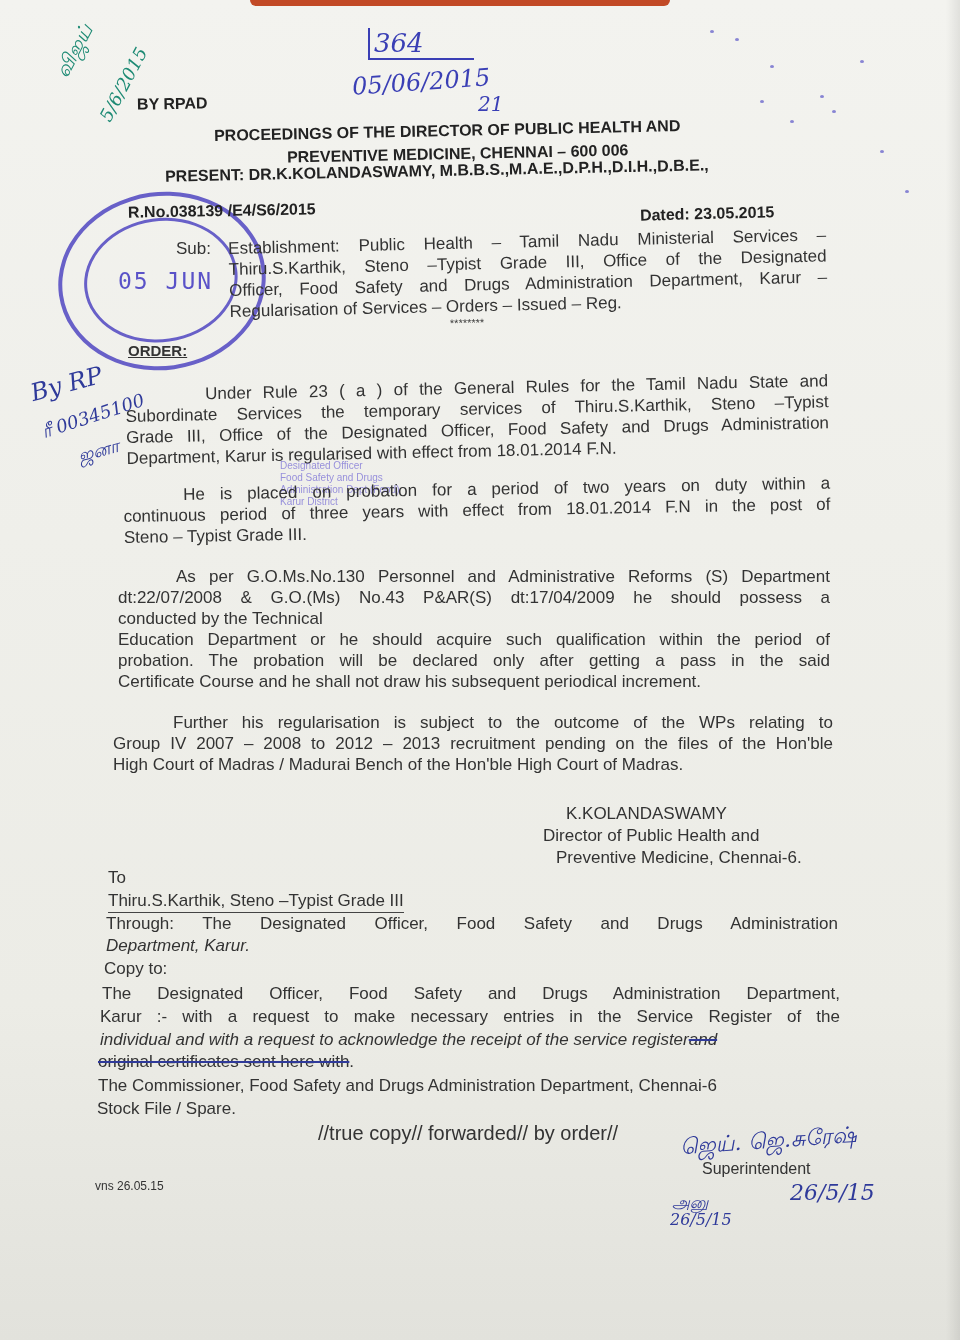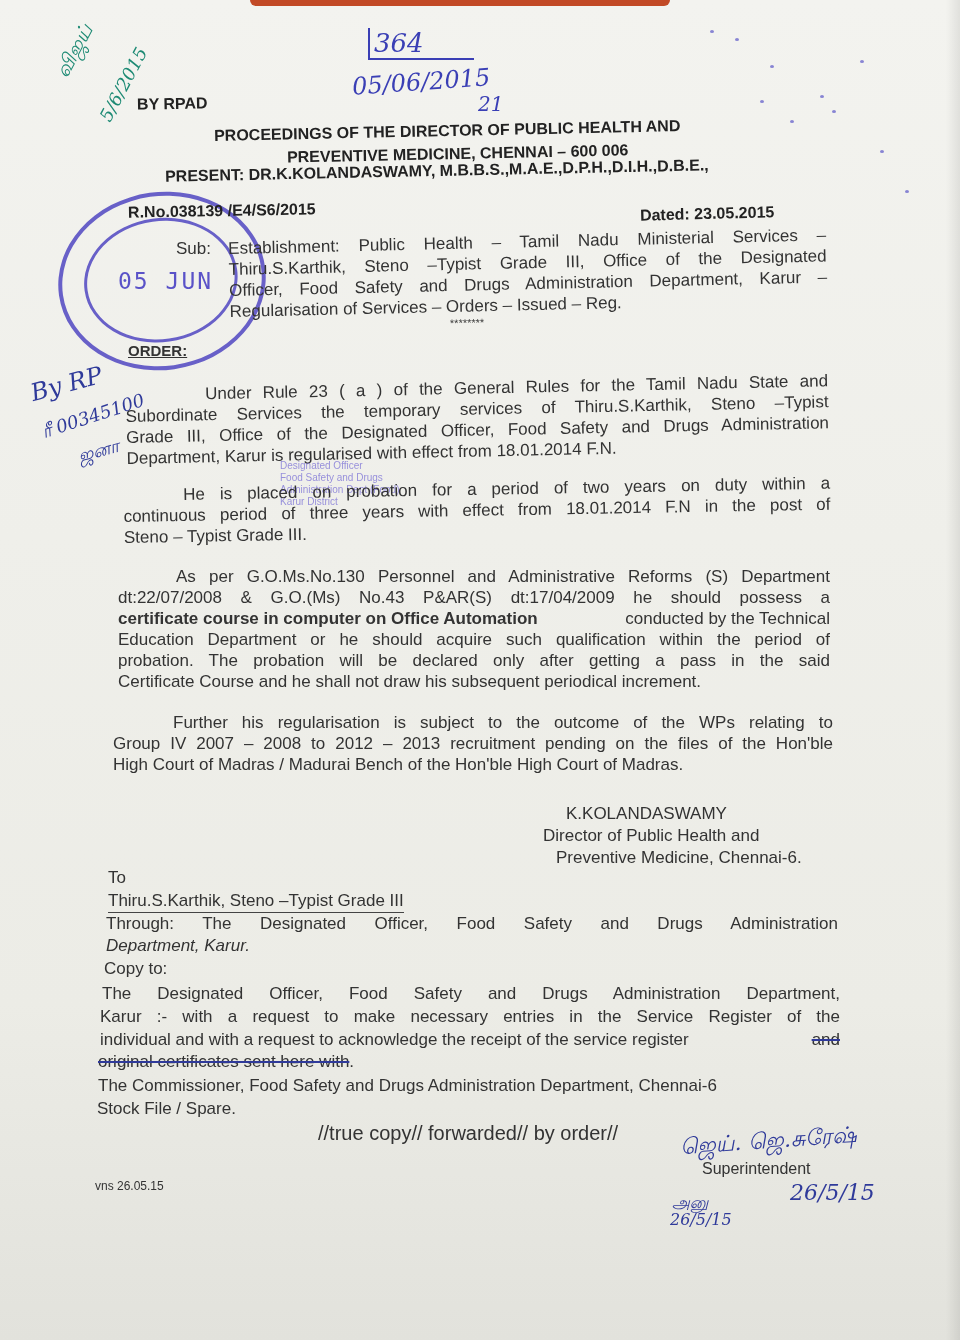--- a/index.html
+++ b/index.html
@@ -90,21 +90,20 @@
   <div style="position:absolute;left:123px;top:485px;width:707px;transform:rotate(-1deg);transform-origin:left top;">
     <div class="t just" style="position:relative;left:60px;width:647px;">He is placed on probation for a period of two years on duty within a</div>
     <div class="t just" style="position:relative;width:707px;">continuous period of three years with effect from 18.01.2014 F.N  in the post of</div>
     <div class="t" style="position:relative;">Steno – Typist Grade III.</div>
   </div>
 
   <div style="position:absolute;left:118px;top:566px;width:712px;font-family:'Liberation Sans Narrow','Liberation Sans',sans-serif;">
     <div class="t just" style="position:relative;left:58px;width:654px;">As per G.O.Ms.No.130 Personnel and Administrative Reforms (S) Department</div>
     <div class="t just" style="position:relative;width:712px;">dt:22/07/2008 &amp; G.O.(Ms) No.43 P&amp;AR(S) dt:17/04/2009  he  should possess a</div>
     <div class="t" style="position:relative;width:712px;display:flex;justify-content:space-between;">
-      <span style="font-weight:bold;">certificate course in computer on Office Automation</span>
       <span>conducted by the Technical</span>
     </div>
     <div class="t just" style="position:relative;width:712px;">Education Department or he should acquire such qualification within the period of</div>
     <div class="t just" style="position:relative;width:712px;">probation.   The probation will be declared only after getting a pass in the said</div>
     <div class="t" style="position:relative;">Certificate Course and  he shall not draw  his subsequent periodical  increment.</div>
   </div>
 
   <div style="position:absolute;left:113px;top:712px;width:720px;">
     <div class="t just" style="position:relative;left:60px;width:660px;">Further his regularisation is subject to the outcome of the WPs relating to</div>
     <div class="t just" style="position:relative;width:720px;">Group IV 2007 – 2008 to 2012 – 2013 recruitment pending on the files of the Hon'ble</div>
@@ -116,21 +115,21 @@
   <div class="t" style="left:556px;top:847px;text-align:center;">Preventive Medicine, Chennai-6.</div>
 
   <div class="t" style="left:108px;top:867px;">To</div>
   <div class="t" style="left:108px;top:890px;border-bottom:1.5px solid #444;padding-bottom:1px;">Thiru.S.Karthik,   Steno –Typist Grade III</div>
   <div class="t just" style="left:106px;top:913px;width:732px;">Through:  The  Designated  Officer,  Food  Safety  and  Drugs  Administration</div>
   <div class="t" style="left:106px;top:935px;font-style:italic;">Department, Karur.</div>
 
   <div class="t" style="left:104px;top:958px;">Copy to:</div>
   <div class="t just" style="left:102px;top:983px;width:738px;">The  Designated  Officer,  Food  Safety  and  Drugs  Administration  Department,</div>
   <div class="t just" style="left:100px;top:1006px;width:740px;">Karur :- with a request to make necessary entries  in the Service Register of the</div>
-  <div class="t" style="left:100px;top:1029px;width:740px;display:flex;justify-content:space-between;">
+  <div class="t" style="left:100px;top:1029px;width:740px;display:flex;justify-content:flex-start;font-style:italic;">
     <span>individual and with a request to acknowledge the receipt of the service register</span>
     <span class="strike">and</span>
   </div>
   <div class="t" style="left:98px;top:1051px;">
     <span class="strike">original certificates sent here with</span><span>.</span>
   </div>
   <div class="t" style="left:98px;top:1075px;">The Commissioner, Food Safety and Drugs Administration Department, Chennai-6</div>
   <div class="t" style="left:97px;top:1098px;">Stock File / Spare.</div>
 
   <div class="t" style="left:318px;top:1123px;font-size:20px;">//true copy// forwarded// by order//</div>

